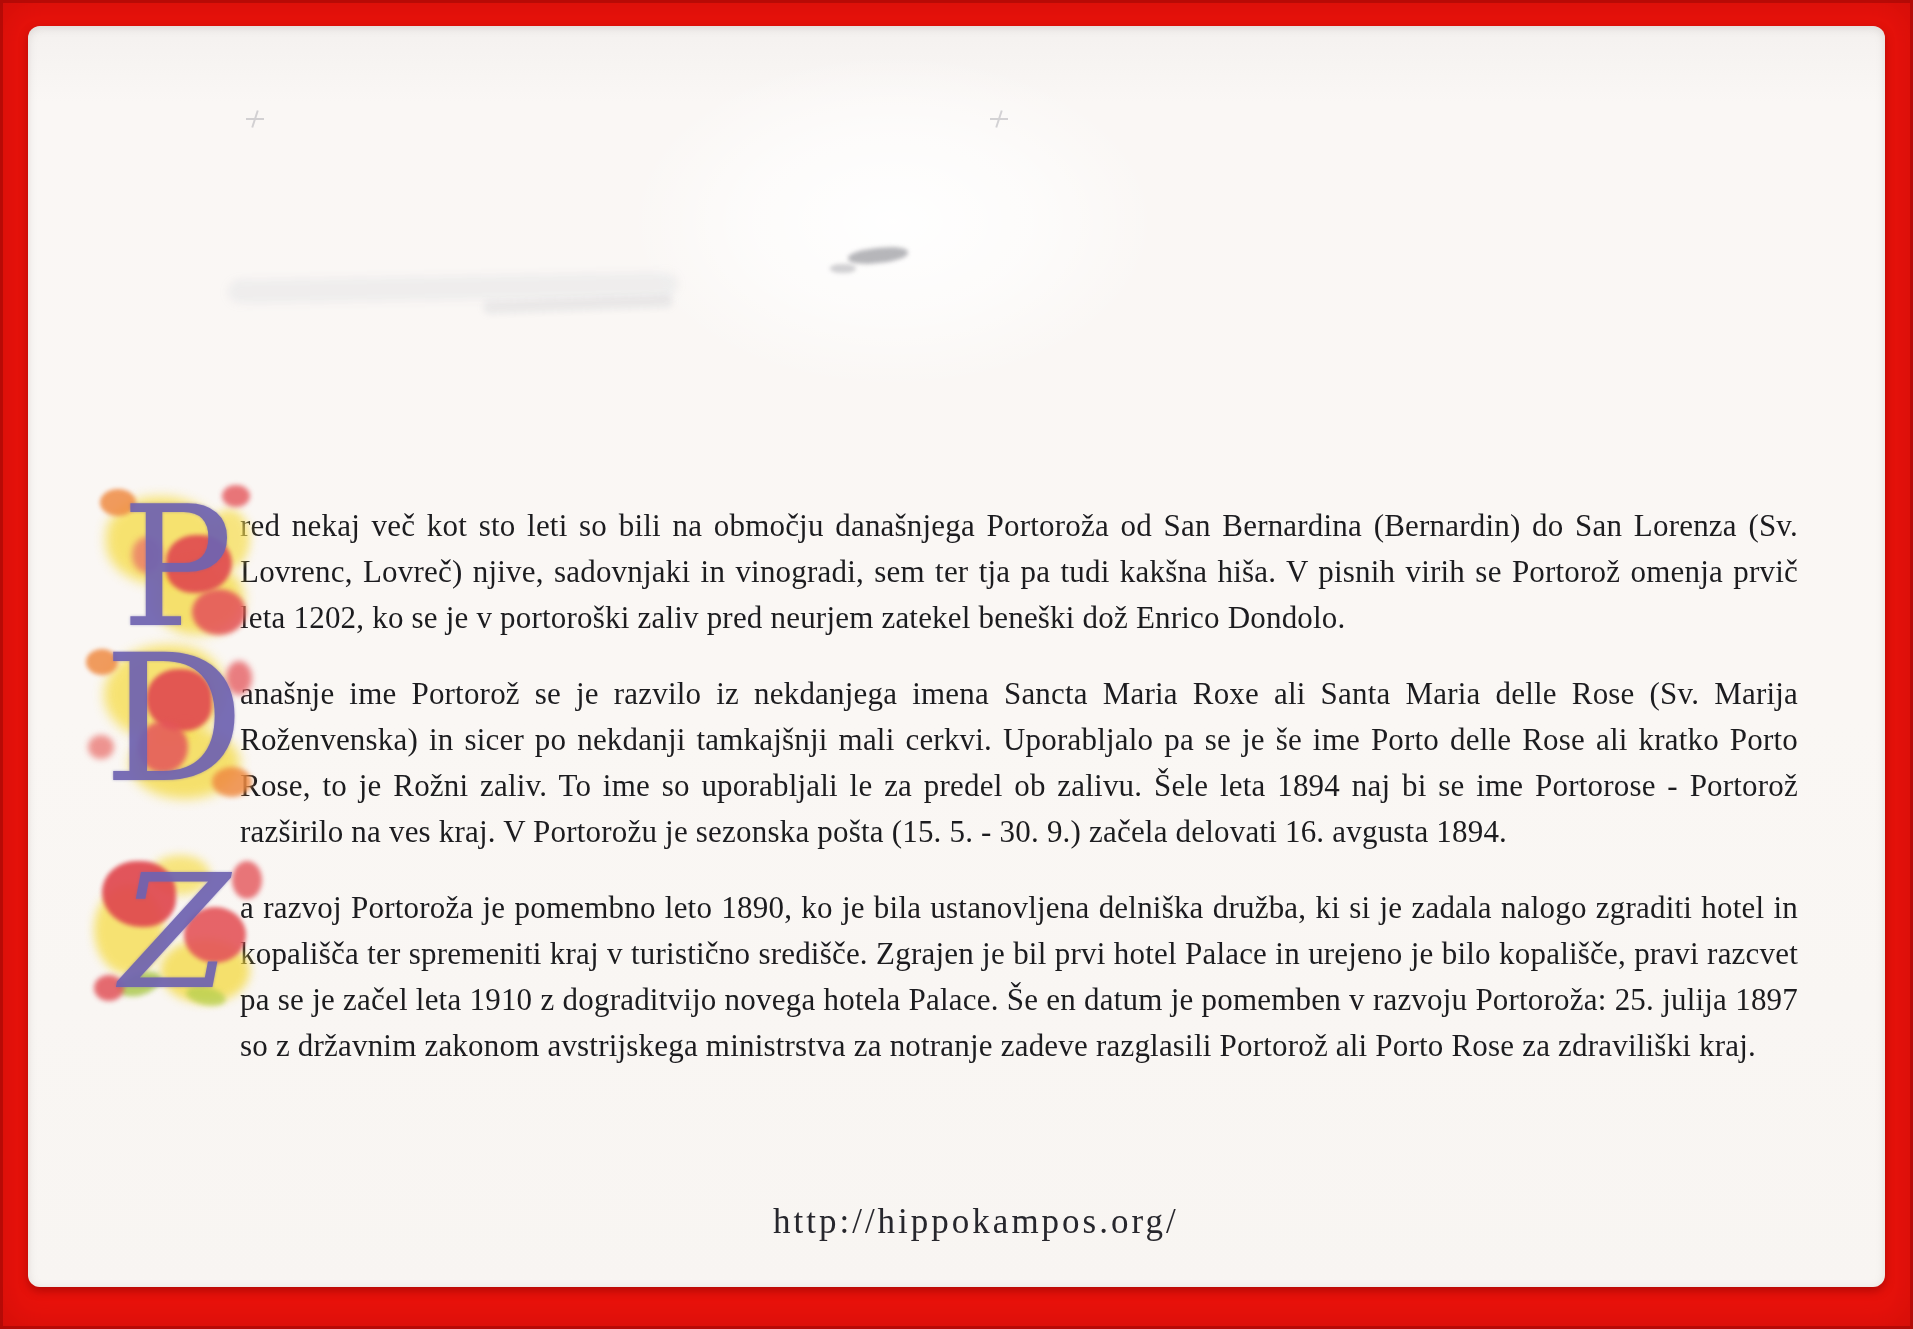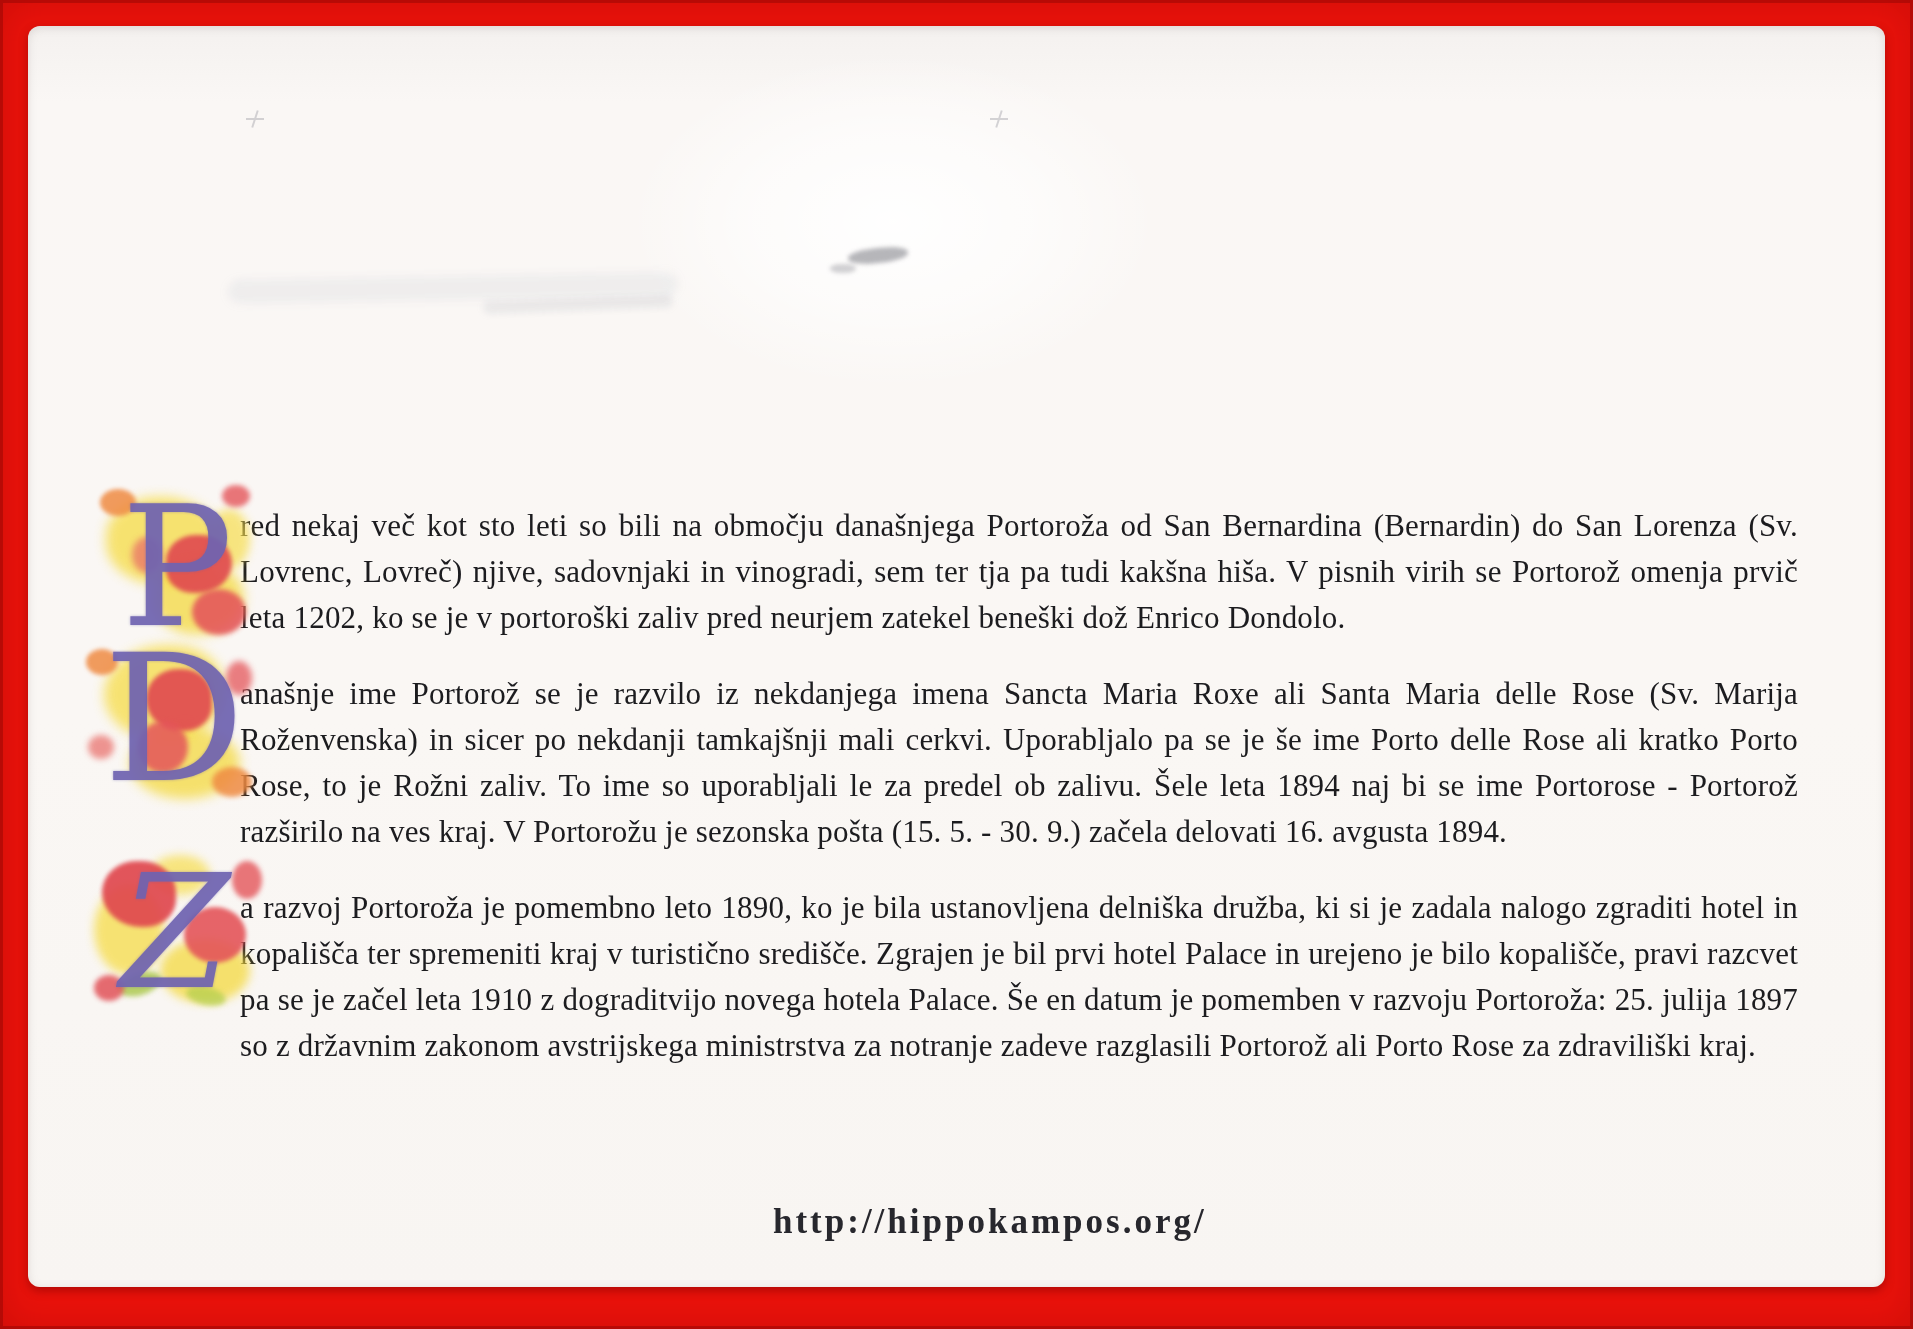--- a/index.html
+++ b/index.html
@@ -40,21 +40,21 @@
   .rm-right{left:962px;top:84px;}
   
   .content{position:absolute;left:212px;top:477px;width:1558px;}
   .para{position:relative;margin:0 0 30px 0;}
   .body-text{
     margin:0;font-size:31px;line-height:46px;color:#1c1c1f;
     text-align:justify;letter-spacing:.2px;
   }
   .url{
     position:absolute;left:745px;top:1176px;
-    font-size:35px;font-weight:bold;letter-spacing:3px;color:#27272d;text-align:right;
+    font-size:35px;font-weight:normal;letter-spacing:3px;color:#27272d;text-align:right;
   }
   
   .dropcap{position:absolute;}
   .blob{position:absolute;border-radius:50%;}
   .cap-letter{
     position:absolute;left:0;width:100%;text-align:center;
     font-family:"DejaVu Serif", serif;color:#6f63b1;opacity:.93;
     text-shadow:0 0 3px rgba(111,99,177,.55);
   }
   

